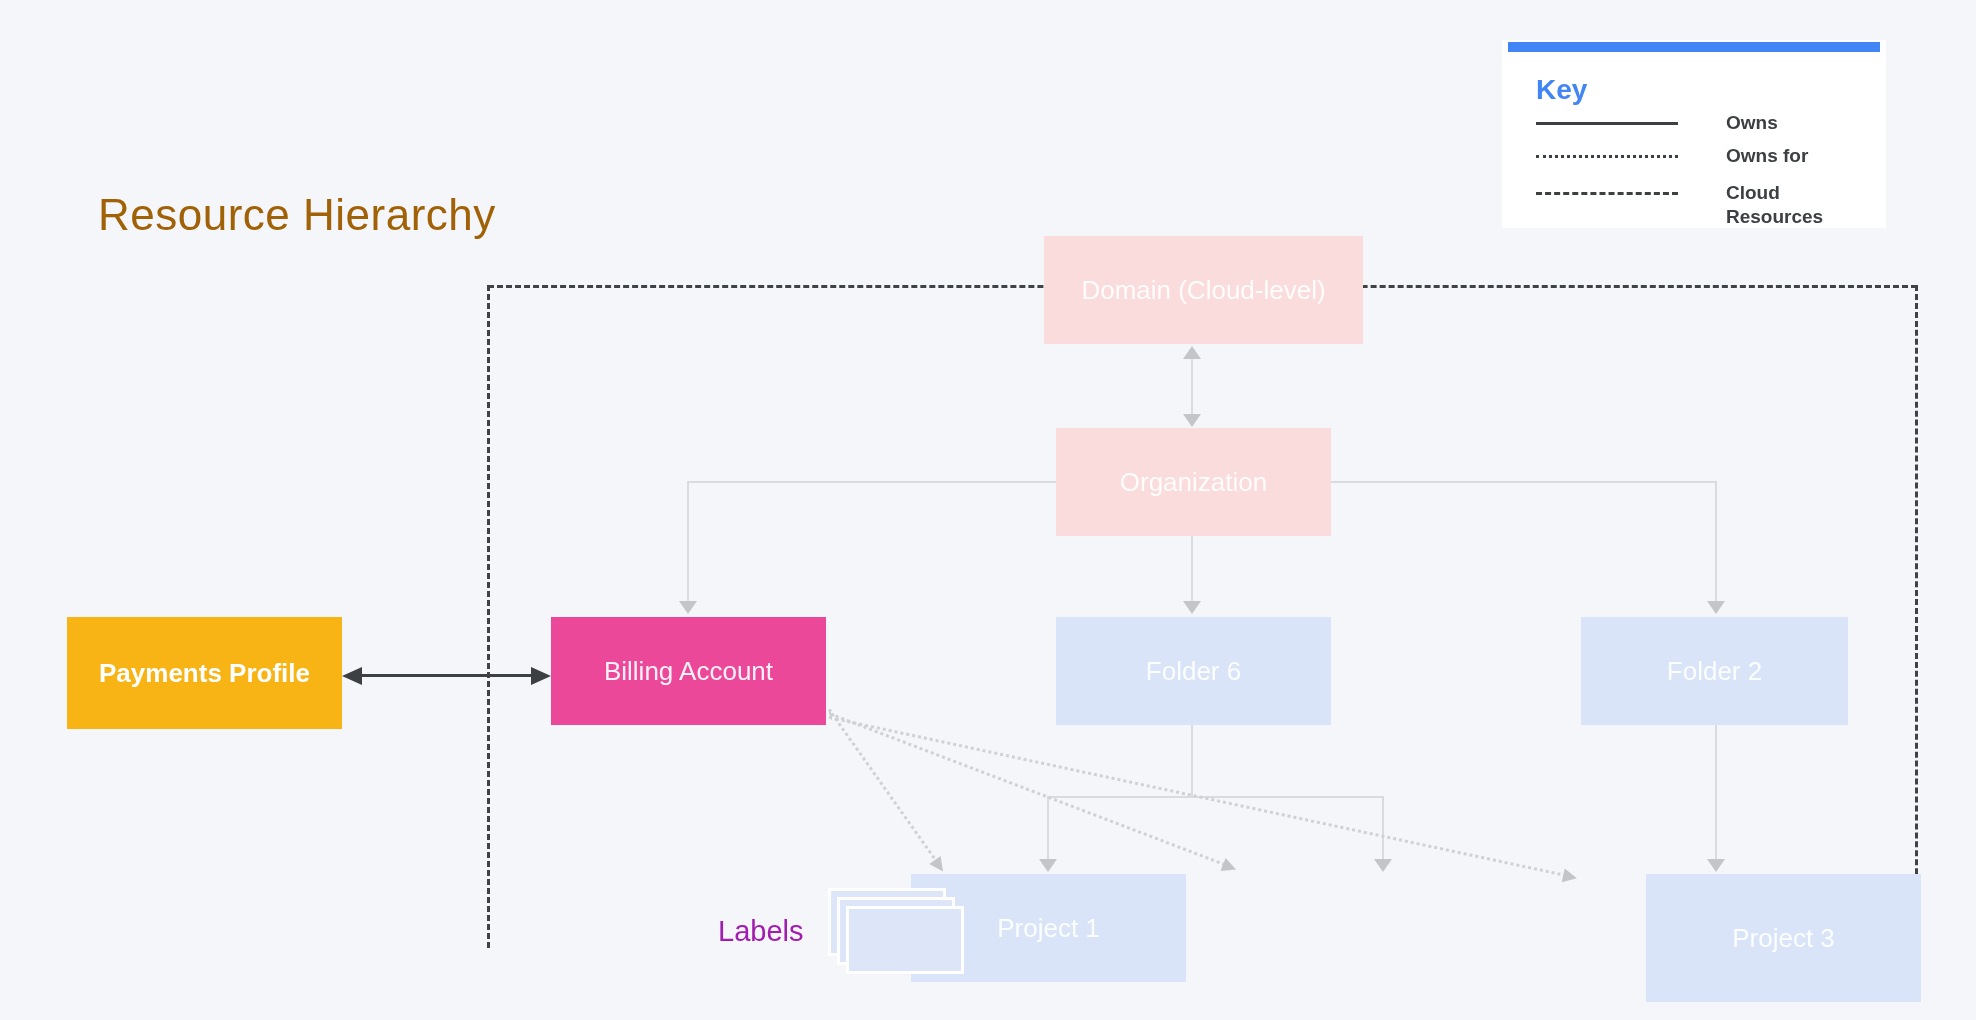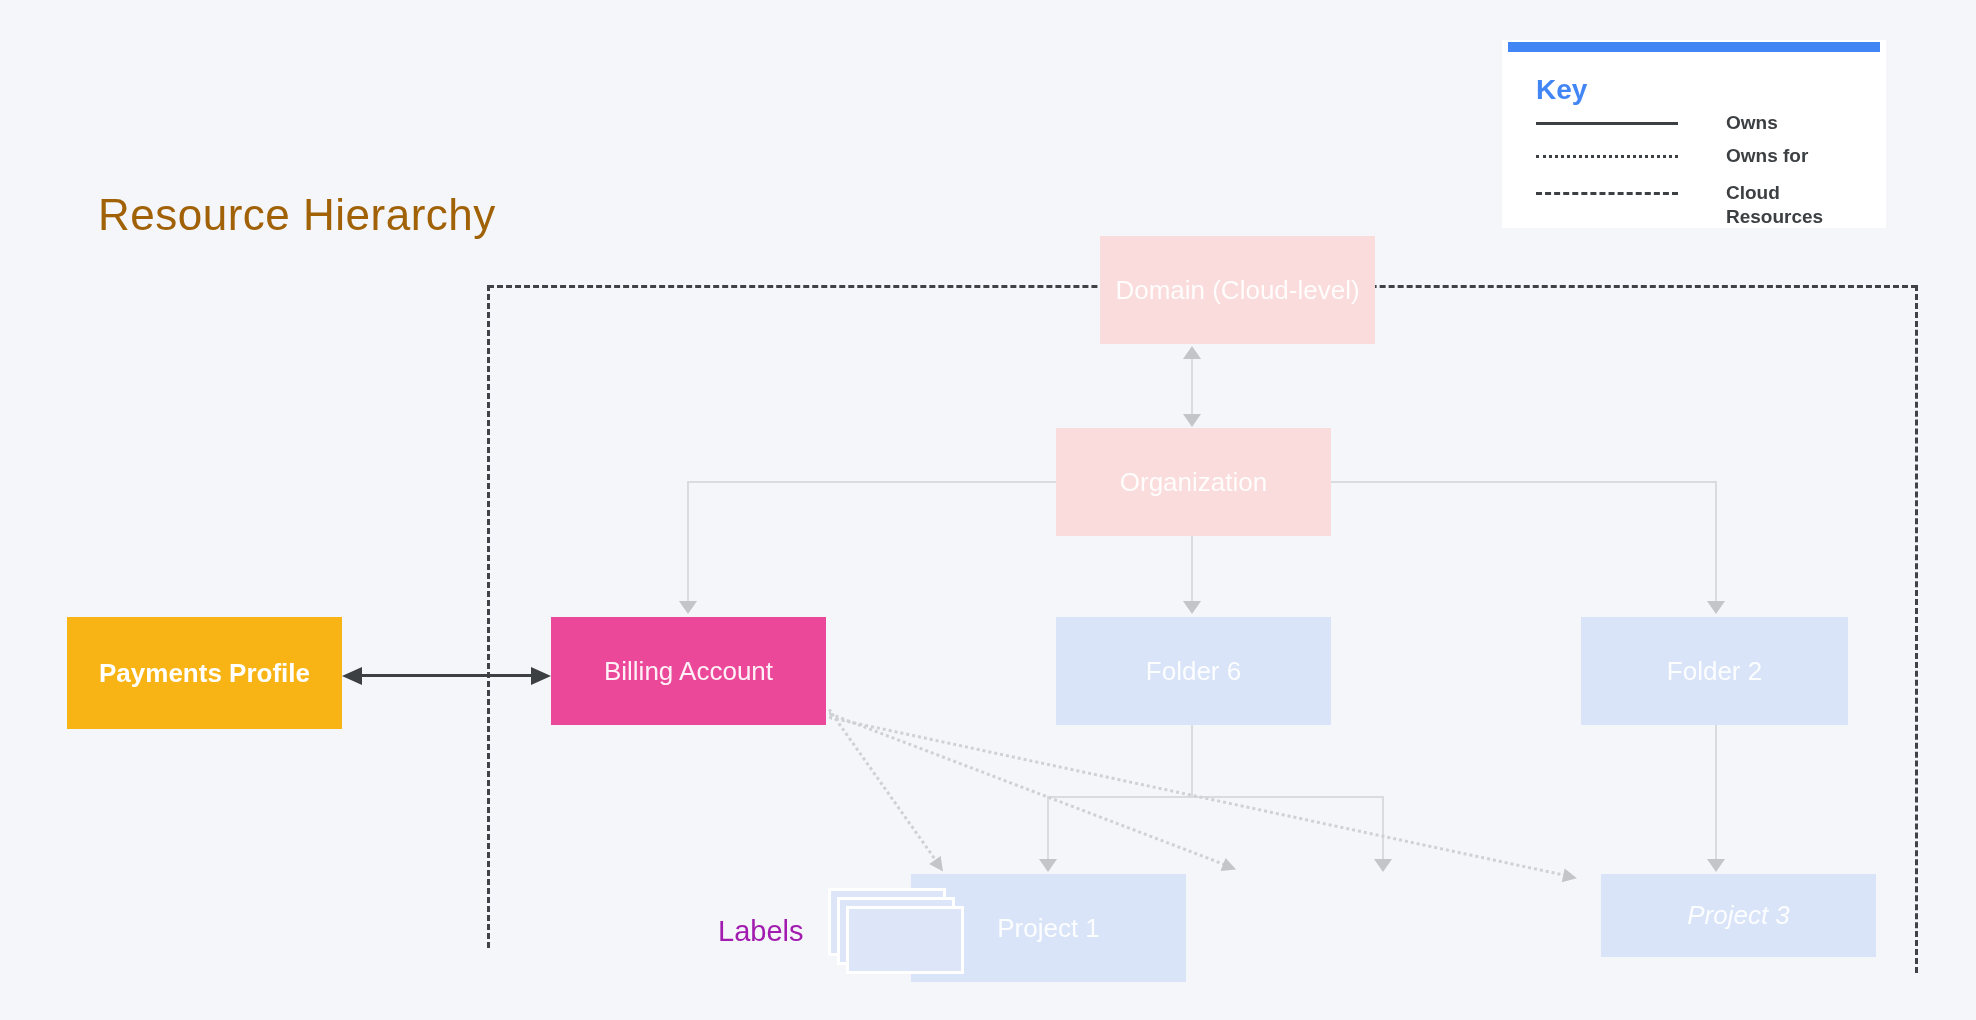--- a/index.html
+++ b/index.html
@@ -45,29 +45,29 @@
   
   .box{
     position:absolute;display:flex;align-items:center;justify-content:center;
     font-size:26px;color:rgba(255,255,255,0.92);
     z-index:3;text-align:center;
   }
   .box.pink  {background:#F9DCDB;}
   .box.green {background:#ec4899;}
   .box.blue  {background:#D9E4F8;}
   .box.yellow{background:#F7B414;color:#ffffff;font-weight:bold;}
-  #domain      {left:1100px;top:236px;width:275px;height:108px;}
+  #domain      {left:1044px;top:236px;width:319px;height:108px;}
   #organization{left:1056px;top:428px;width:275px;height:108px;}
   #payments    {left:67px;  top:617px;width:275px;height:112px;z-index:4;}
   #billing     {left:551px; top:617px;width:275px;height:108px;}
   #folder1     {left:1056px;top:617px;width:275px;height:108px;}
   #folder2     {left:1581px;top:617px;width:267px;height:108px;}
   #project1    {left:911px; top:874px;width:275px;height:108px;}
   #project2    {left:1246px;top:874px;width:275px;height:108px;}
-  #project3    {left:1601px;top:874px;width:275px;height:83px;font-style:italic;}
+  #project3    {left:1646px;top:874px;width:275px;height:128px;}
   
   .hline,.vline{position:absolute;background:#D9DBDE;z-index:1;}
   .hline{height:2px;}
   .vline{width:2px;}
   .arr-down{
     position:absolute;width:0;height:0;z-index:2;
     border-left:9px solid transparent;border-right:9px solid transparent;
     border-top:13px solid #C3C5C8;
   }
   .arr-up{

